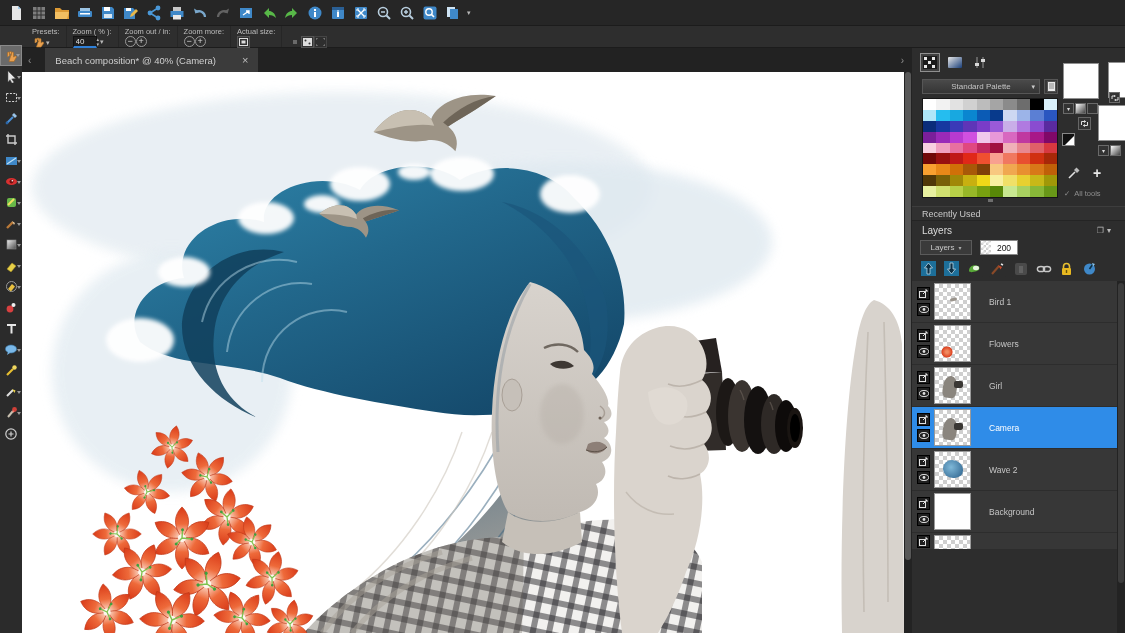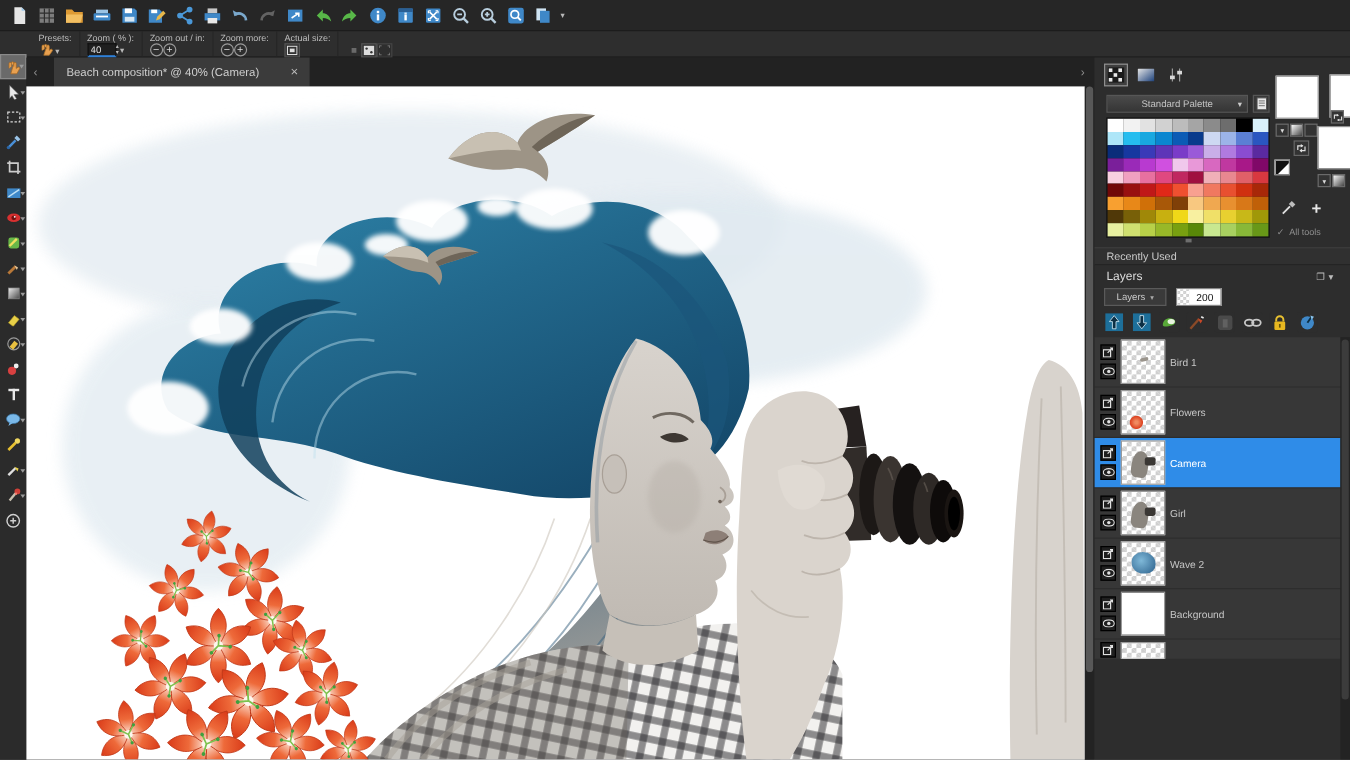--- a/index.html
+++ b/index.html
@@ -62,21 +62,21 @@
   .opac .val{flex:1;text-align:center;color:#111;font-size:8.5px;}
   .lyr-tools{position:absolute;left:8px;top:212px;display:flex;gap:6px;align-items:center;}
   .lybtn{width:17px;height:17px;display:flex;align-items:center;justify-content:center;background:#2d2d2d;border-radius:2px;}
   .lyrows{position:absolute;left:0;top:233px;width:205px;}
   .lrow{width:205px;height:41px;margin-bottom:1px;background:#373737;display:flex;align-items:center;padding-left:5px;}
   .lrow.sel{background:#2f8ce8;}
   .lrow.partial{height:16px;overflow:hidden;align-items:flex-start;padding-top:2px;}
   .chips{display:flex;flex-direction:column;gap:3px;margin-right:4px;}
   .chip{width:13px;height:13px;background:#1f1f1f;border:1px solid #000;display:flex;align-items:center;justify-content:center;}
   .lthumb{width:37px;height:37px;border:1px solid #9a9a9a;position:relative;overflow:hidden;}
-  .lname{margin-left:4px;font-size:8.5px;color:#c6c6c6;}
+  .lname{margin-left:18px;font-size:8.5px;color:#c6c6c6;}
   .lrow.sel .lname{color:#fff;}
   .pscroll{position:absolute;right:0;top:233px;width:8px;height:352px;background:#232323;}
   .pscroll .thumb{position:absolute;left:1px;top:2px;width:6px;height:300px;background:#3c3c3c;border-radius:3px;}
   
   .tart{position:absolute;inset:0;}
   .ta-speck:after{content:"";position:absolute;left:15px;top:14px;width:7px;height:3px;background:#9a948c;border-radius:2px;transform:rotate(-12deg);}
   .ta-flowers:after{content:"";position:absolute;left:6px;top:20px;width:12px;height:12px;background:radial-gradient(circle at 50% 50%,#f08a60 15%,#dd4422 60%,transparent 70%);}
   .ta-wave1:after{content:"";position:absolute;left:6px;top:12px;width:22px;height:10px;background:linear-gradient(100deg,#7fb8d8,#2f6f9a);border-radius:60% 40% 20% 60%;transform:rotate(-18deg);}
   .ta-waveblob:after{content:"";position:absolute;left:8px;top:8px;width:20px;height:18px;background:radial-gradient(circle at 40% 40%,#7fb8d8,#2a5f8a);border-radius:50% 60% 45% 55%;}
   .ta-figure:before{content:"";position:absolute;left:8px;top:8px;width:14px;height:22px;background:#8a857e;border-radius:50% 50% 30% 30%;transform:rotate(8deg);}
@@ -877,20 +877,40 @@
               <ellipse cx="5" cy="3.5" rx="4.6" ry="3" fill="none" stroke="#e0e0e0"></ellipse>
               <circle cx="5" cy="3.5" r="1.4" fill="#e0e0e0"></circle>
             </svg>
           </span>
         </div>
         <div class="lthumb checker">
           <div class="tart ta-flowers"></div>
         </div>
         <span class="lname">Flowers</span>
       </div>
+      <div class="lrow">
+        <div class="chips">
+          <span class="chip">
+            <svg width="9" height="9">
+              <rect x="0.5" y="2.5" width="6" height="6" fill="none" stroke="#e0e0e0"></rect>
+              <path d="M4 5l4-4M6 1h2v2" stroke="#e0e0e0" fill="none"></path>
+            </svg>
+          </span>
+          <span class="chip">
+            <svg width="10" height="7">
+              <ellipse cx="5" cy="3.5" rx="4.6" ry="3" fill="none" stroke="#e0e0e0"></ellipse>
+              <circle cx="5" cy="3.5" r="1.4" fill="#e0e0e0"></circle>
+            </svg>
+          </span>
+        </div>
+        <div class="lthumb checker">
+          <div class="tart ta-figure"></div>
+        </div>
+        <span class="lname">Girl</span>
+      </div>
       <div class="lrow sel">
         <div class="chips">
           <span class="chip">
             <svg width="9" height="9">
               <rect x="0.5" y="2.5" width="6" height="6" fill="none" stroke="#e0e0e0"></rect>
               <path d="M4 5l4-4M6 1h2v2" stroke="#e0e0e0" fill="none"></path>
             </svg>
           </span>
           <span class="chip">
             <svg width="10" height="7">
@@ -913,40 +933,20 @@
             </svg>
           </span>
           <span class="chip">
             <svg width="10" height="7">
               <ellipse cx="5" cy="3.5" rx="4.6" ry="3" fill="none" stroke="#e0e0e0"></ellipse>
               <circle cx="5" cy="3.5" r="1.4" fill="#e0e0e0"></circle>
             </svg>
           </span>
         </div>
         <div class="lthumb checker">
-          <div class="tart ta-figure"></div>
-        </div>
-        <span class="lname">Girl</span>
-      </div>
-      <div class="lrow">
-        <div class="chips">
-          <span class="chip">
-            <svg width="9" height="9">
-              <rect x="0.5" y="2.5" width="6" height="6" fill="none" stroke="#e0e0e0"></rect>
-              <path d="M4 5l4-4M6 1h2v2" stroke="#e0e0e0" fill="none"></path>
-            </svg>
-          </span>
-          <span class="chip">
-            <svg width="10" height="7">
-              <ellipse cx="5" cy="3.5" rx="4.6" ry="3" fill="none" stroke="#e0e0e0"></ellipse>
-              <circle cx="5" cy="3.5" r="1.4" fill="#e0e0e0"></circle>
-            </svg>
-          </span>
-        </div>
-        <div class="lthumb checker">
           <div class="tart ta-waveblob"></div>
         </div>
         <span class="lname">Wave 2</span>
       </div>
       <div class="lrow">
         <div class="chips">
           <span class="chip">
             <svg width="9" height="9">
               <rect x="0.5" y="2.5" width="6" height="6" fill="none" stroke="#e0e0e0"></rect>
               <path d="M4 5l4-4M6 1h2v2" stroke="#e0e0e0" fill="none"></path>

